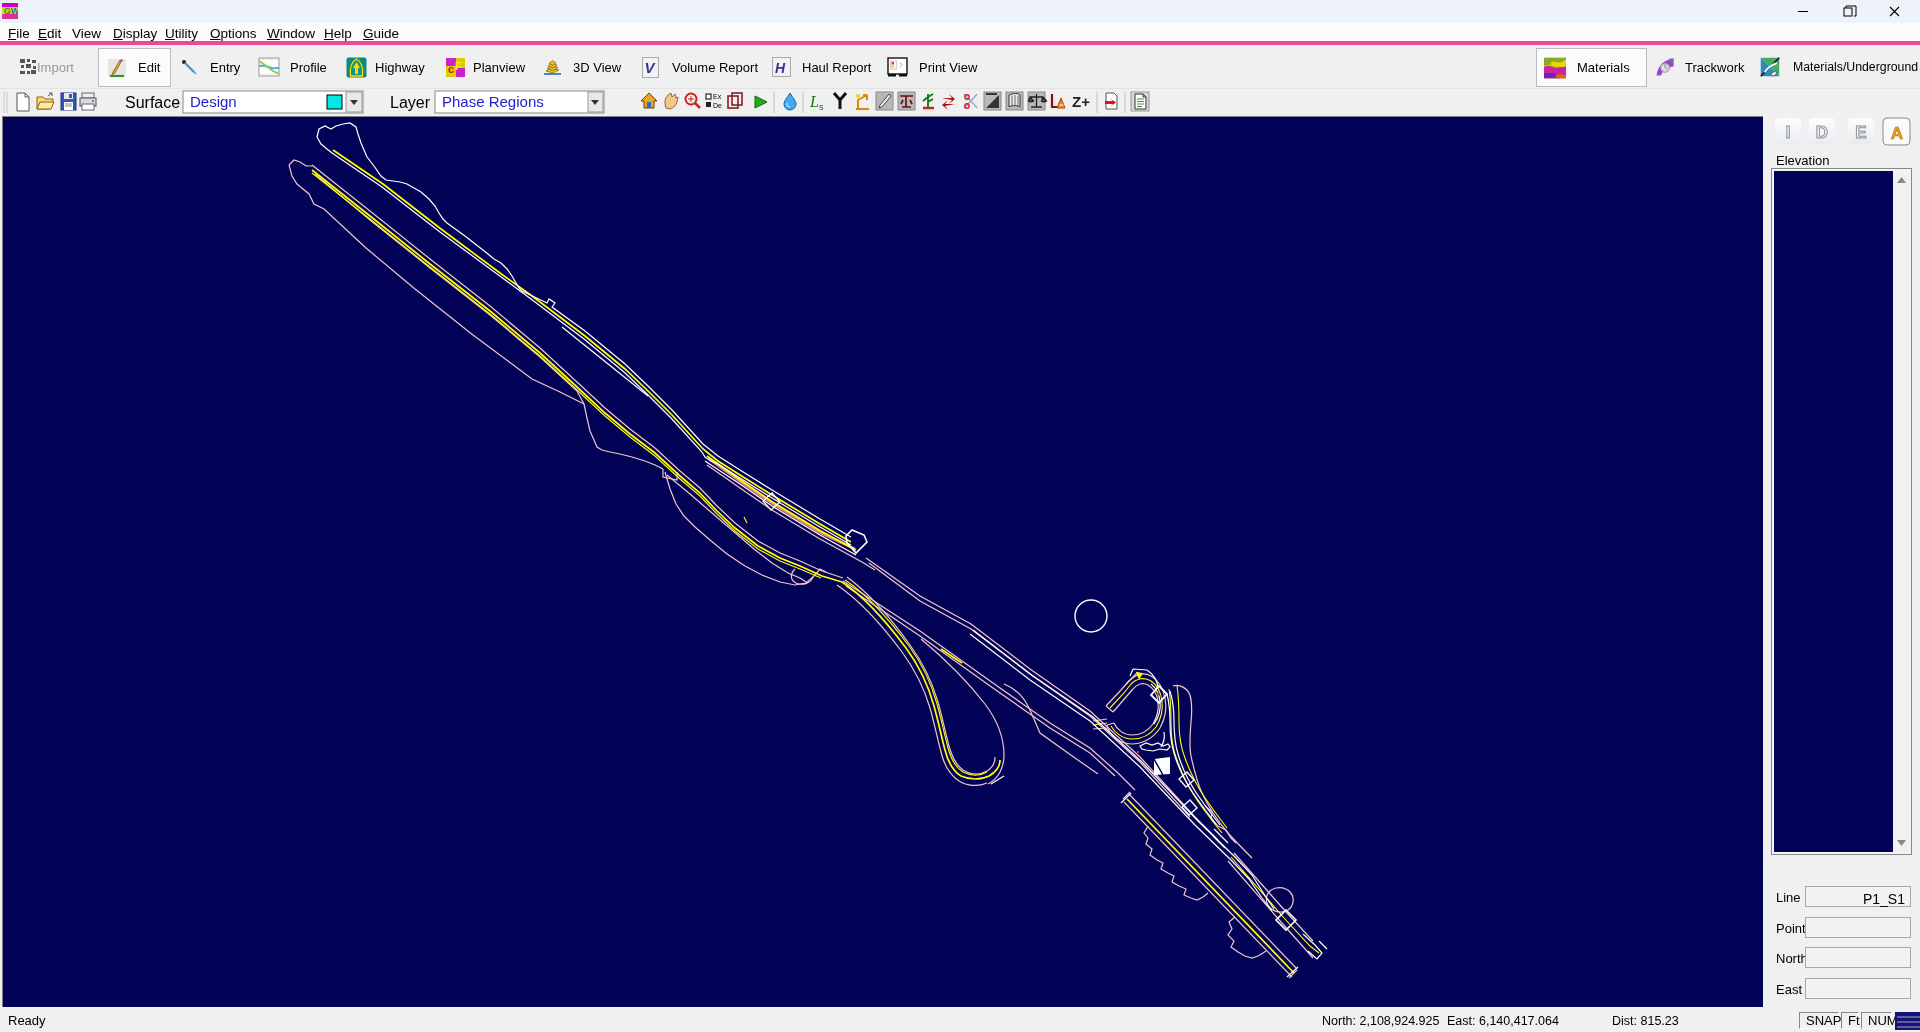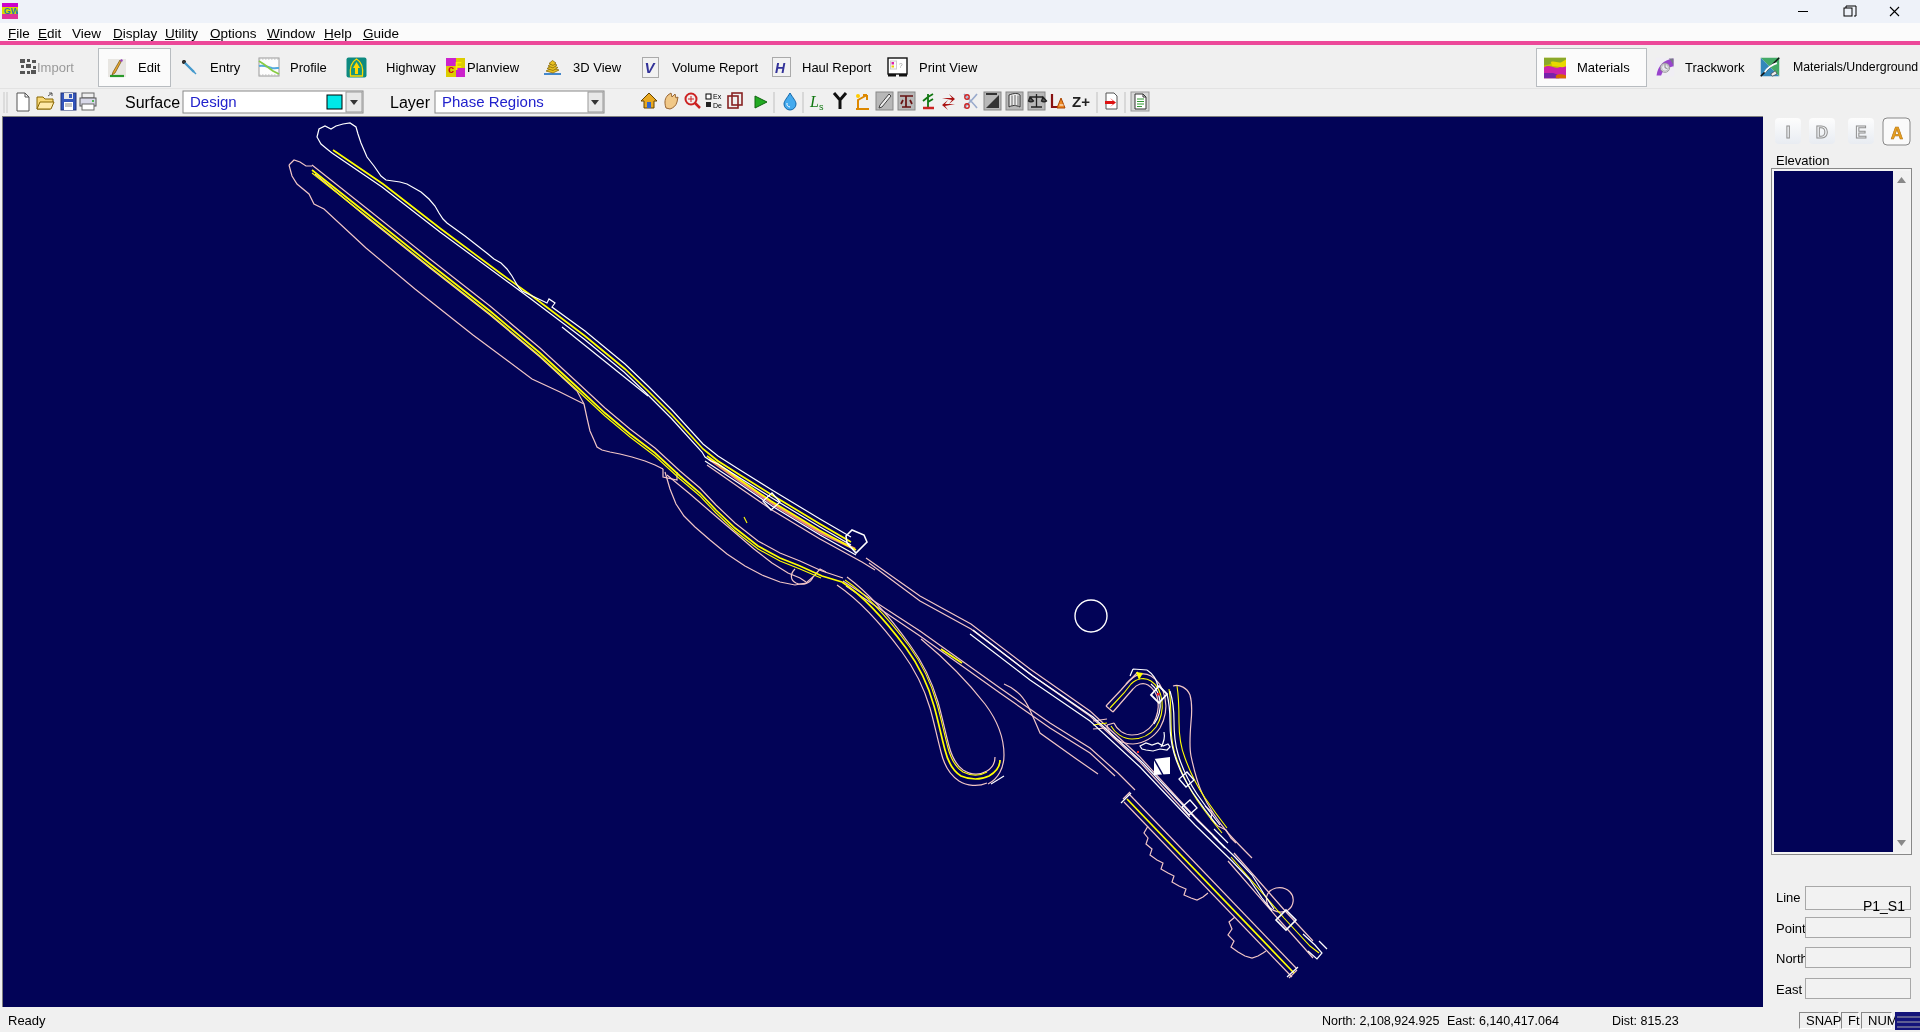--- a/index.html
+++ b/index.html
@@ -95,31 +95,31 @@
         <path d="M1 5 C6 8 11 12 15 15 L21 18" stroke="#88cc44" stroke-width="1.8" fill="none"></path>
       </svg>
     <span style="margin-left:10px">Profile</span>
   </div>
   <div class="tbtn" style="left:346px">
     <svg width="21" height="21" viewBox="0 0 21 21">
         <rect x="0.5" y="0.5" width="20" height="20" rx="2" fill="#0d8a80"></rect>
         <path d="M10.5 2 C5 5 3.5 10 4.5 19 L16.5 19 C17.5 10 16 5 10.5 2 Z" fill="#15957f" stroke="#ffd900" stroke-width="1.3"></path>
         <path d="M10.5 5 L14 11 L12 11 L12 17 L9 17 L9 11 L7 11 Z" fill="#ffd900"></path>
       </svg>
-    <span style="margin-left:19px">Highway</span>
+    <span style="margin-left:8px">Highway</span>
   </div>
   <div class="tbtn" style="left:446px">
     <svg width="19" height="19" viewBox="0 0 19 19">
         <rect x="0" y="0" width="19" height="19" fill="#ddcc00"></rect>
         <path d="M0 0 h10 v8 h-10 Z" fill="#cc22cc"></path>
         <path d="M10 10 h9 v9 h-9 Z" fill="#cc22cc"></path>
         <text x="2" y="15" font-size="11" font-weight="bold" fill="#cc1111">c</text>
         <text x="9" y="12" font-size="11" font-weight="bold" fill="#ffee00">F</text>
       </svg>
-    <span style="margin-left:2px">Planview</span>
+    <span style="margin-left:8px">Planview</span>
   </div>
   <div class="tbtn" style="left:542px">
     <svg width="21" height="20" viewBox="0 0 21 20">
         <path d="M2 16 L19 16 L19 18 L2 18 Z" fill="#4488cc"></path>
         <g stroke="#806000" stroke-width="0.7" fill="#e8c020">
           <path d="M4 14 L10 11 L17 13 L11 16 Z"></path>
           <path d="M5 11.5 L10 8.5 L16 10.5 L11 13.5 Z"></path>
           <path d="M6 9 L10.5 6 L15 8 L11 11 Z"></path>
           <path d="M7 6.5 L10.5 3.5 L14 6 L11 8.5 Z"></path>
         </g>
@@ -434,21 +434,21 @@
   <div style="position:absolute;left:13px;top:38px;font-size:13px">Elevation</div>
   <div style="position:absolute;left:8px;top:53px;width:141px;height:687px;border:1px solid #888;background:#f4f4f4">
     <div style="position:absolute;left:2px;top:2px;width:119px;height:681px;background:#020357"></div>
     <svg style="position:absolute;right:1px;top:2px" width="17" height="681">
       <rect width="17" height="681" fill="#f1f1f1"></rect>
       <path d="M4 12 l4.5 -6 l4.5 6 Z" fill="#888"></path>
       <path d="M4 669 l4.5 6 l4.5 -6 Z" fill="#888"></path>
     </svg>
   </div>
   <div class="flabel" style="top:775px">Line</div>
-  <div class="field" style="top:771px;text-align:right;padding:11px 5px">P1_S1</div>
+  <div class="field" style="top:771px;text-align:right;padding:4px 5px">P1_S1</div>
   <div class="flabel" style="top:806px">Point</div>
   <div class="field" style="top:802px"></div>
   <div class="flabel" style="top:836px">North</div>
   <div class="field" style="top:832px"></div>
   <div class="flabel" style="top:867px">East</div>
   <div class="field" style="top:863px"></div>
 </div>
 <div id="statusbar">
   <div style="position:absolute;left:8px;top:5px">Ready</div>
   <div style="position:absolute;left:1322px;top:6px;font-size:12.5px">North: 2,108,924.925</div>

